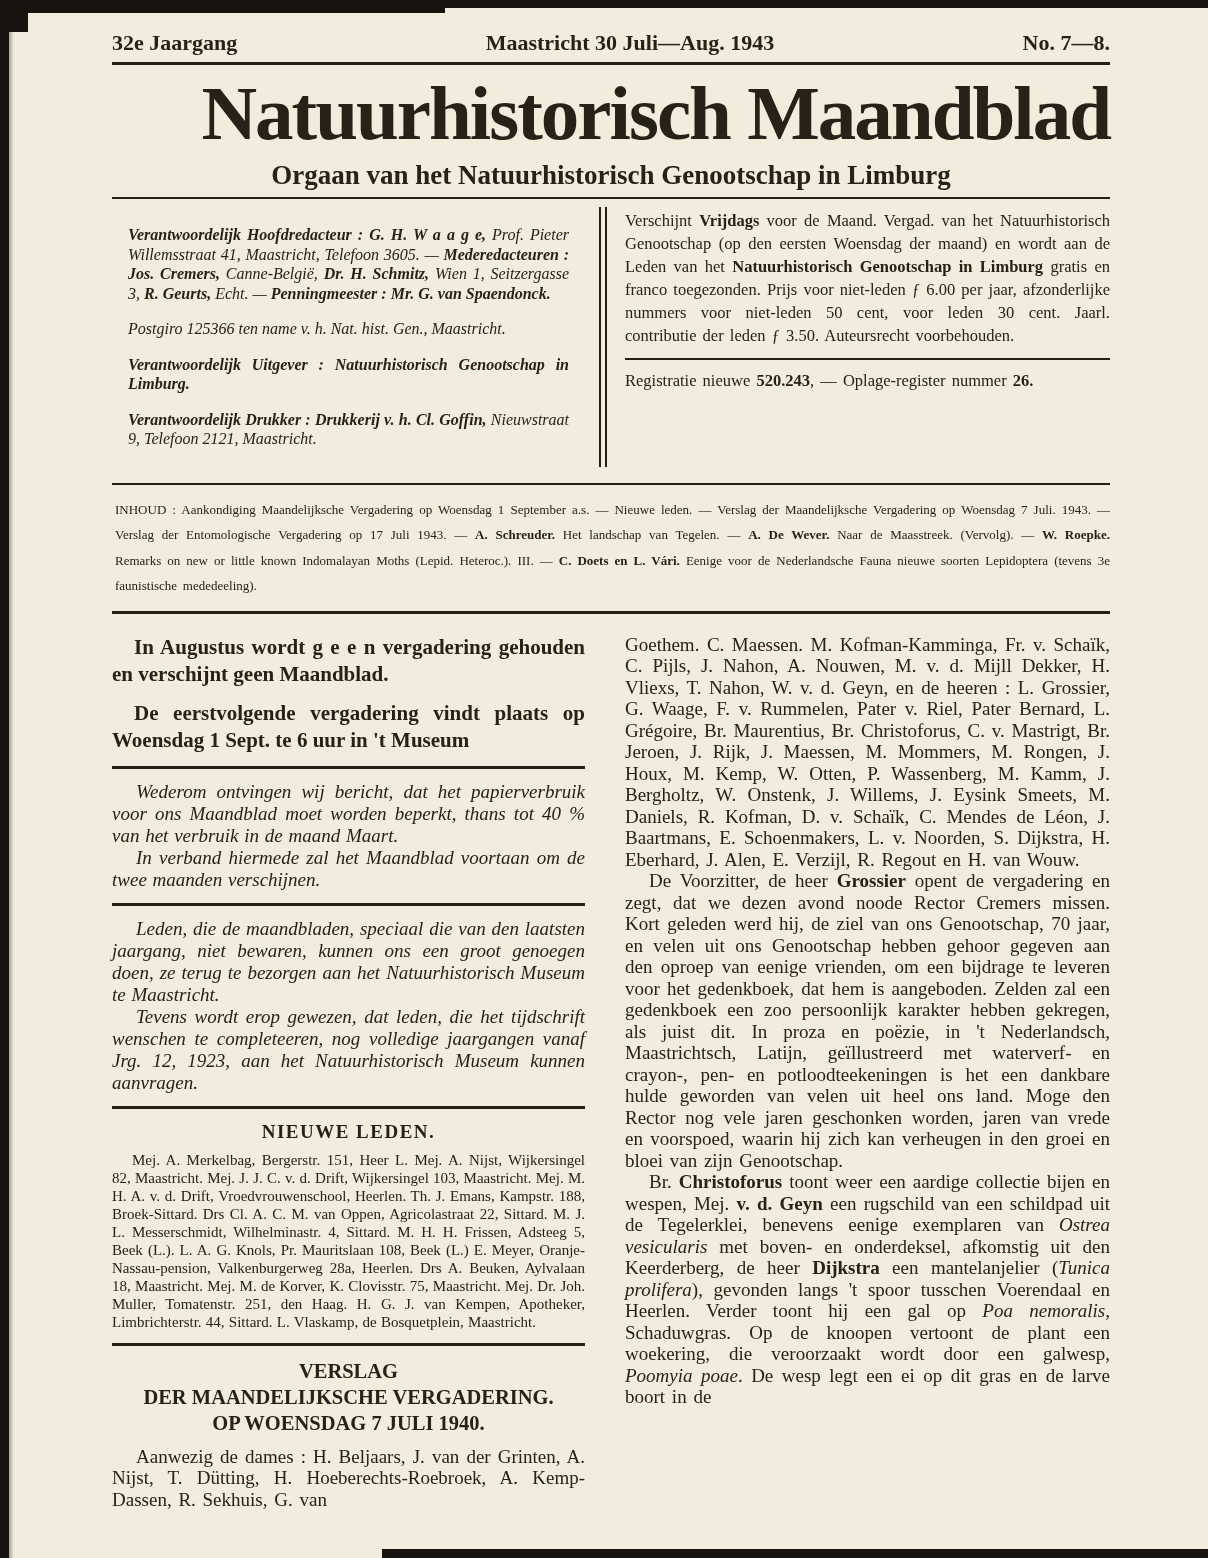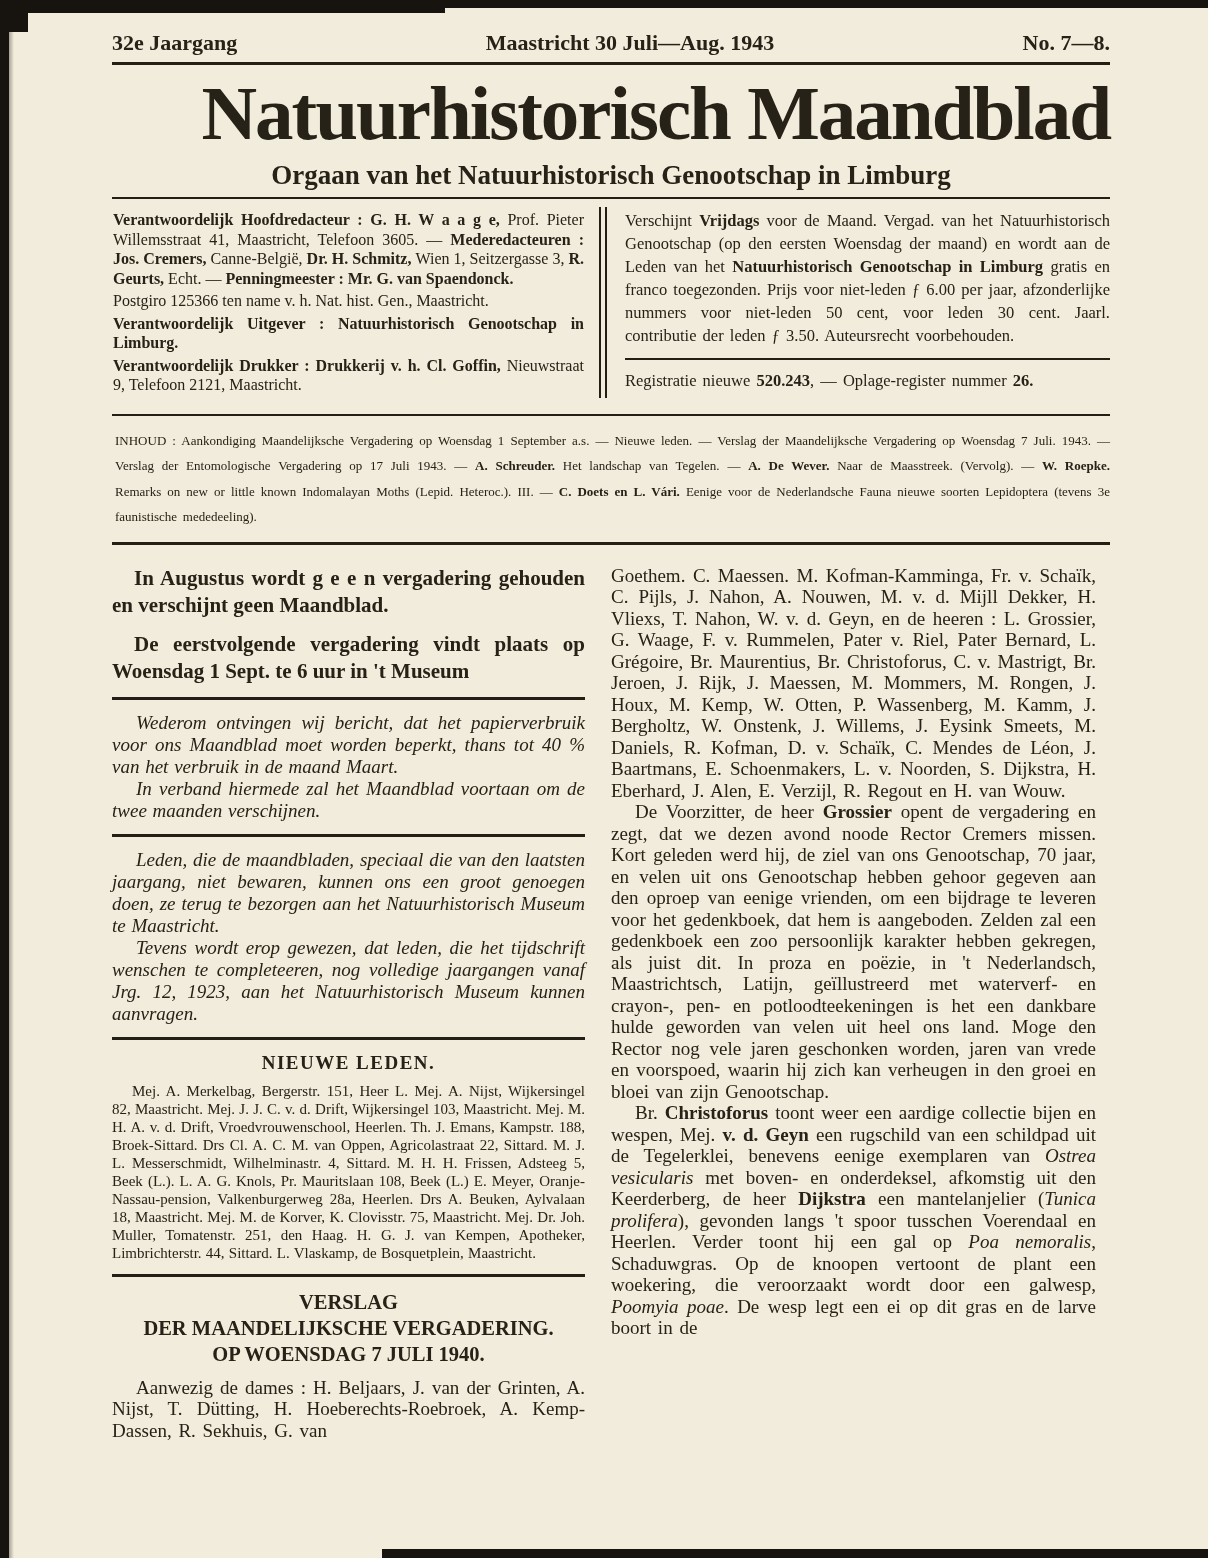--- a/index.html
+++ b/index.html
@@ -15,30 +15,30 @@
 
   .title{font-size:77px;font-weight:bold;text-align:right;line-height:1.0;
          letter-spacing:-2px;margin:10px 0 0 0;white-space:nowrap;}
   .subtitle{font-size:27px;font-weight:bold;text-align:center;margin-top:8px;}
 
   .colophon{display:grid;grid-template-columns:473px 485px;column-gap:40px;
             position:relative;padding:10px 0 12px 0;}
   .col-divider{position:absolute;left:487px;top:8px;bottom:10px;width:4px;
                border-left:2px solid #241f15;border-right:2px solid #241f15;}
   .colo-left{font-size:16px;line-height:19.5px;text-align:justify;}
-  .colo-left p{margin:1px;}
+  .colo-left p{margin:16px;font-style:italic;}
   .colo-left p + p{margin-top:3px;}
   .colo-right{font-size:16.5px;line-height:23px;text-align:justify;word-spacing:2px;}
   .colo-right p{margin:0;}
   .colo-rule{margin:11px 0 9px 0;}
 
   .inhoud{font-size:13px;line-height:25.5px;text-align:justify;word-spacing:2.5px;
           margin:12px 0 12px 3px;}
 
-  .body-cols{display:grid;grid-template-columns:473px 485px;column-gap:26px;margin-top:20px;}
+  .body-cols{display:grid;grid-template-columns:473px 485px;column-gap:40px;margin-top:20px;}
   .announce{font-weight:bold;font-size:21px;line-height:27px;text-indent:22px;
             text-align:justify;margin:0;}
   .announce + .announce{margin-top:12px;}
   .colrule{border:0;border-top:3px solid #241f15;margin:12px 0;}
   .italicp{font-style:italic;font-size:19px;line-height:22px;text-align:justify;
            text-indent:24px;margin:0;word-spacing:1px;}
   .sec-heading{text-align:center;font-weight:bold;font-size:19px;letter-spacing:1.5px;
                margin:6px 0 8px 0;}
   .members{font-size:15px;line-height:18px;text-align:justify;text-indent:20px;
            margin:0;word-spacing:0.5px;}

